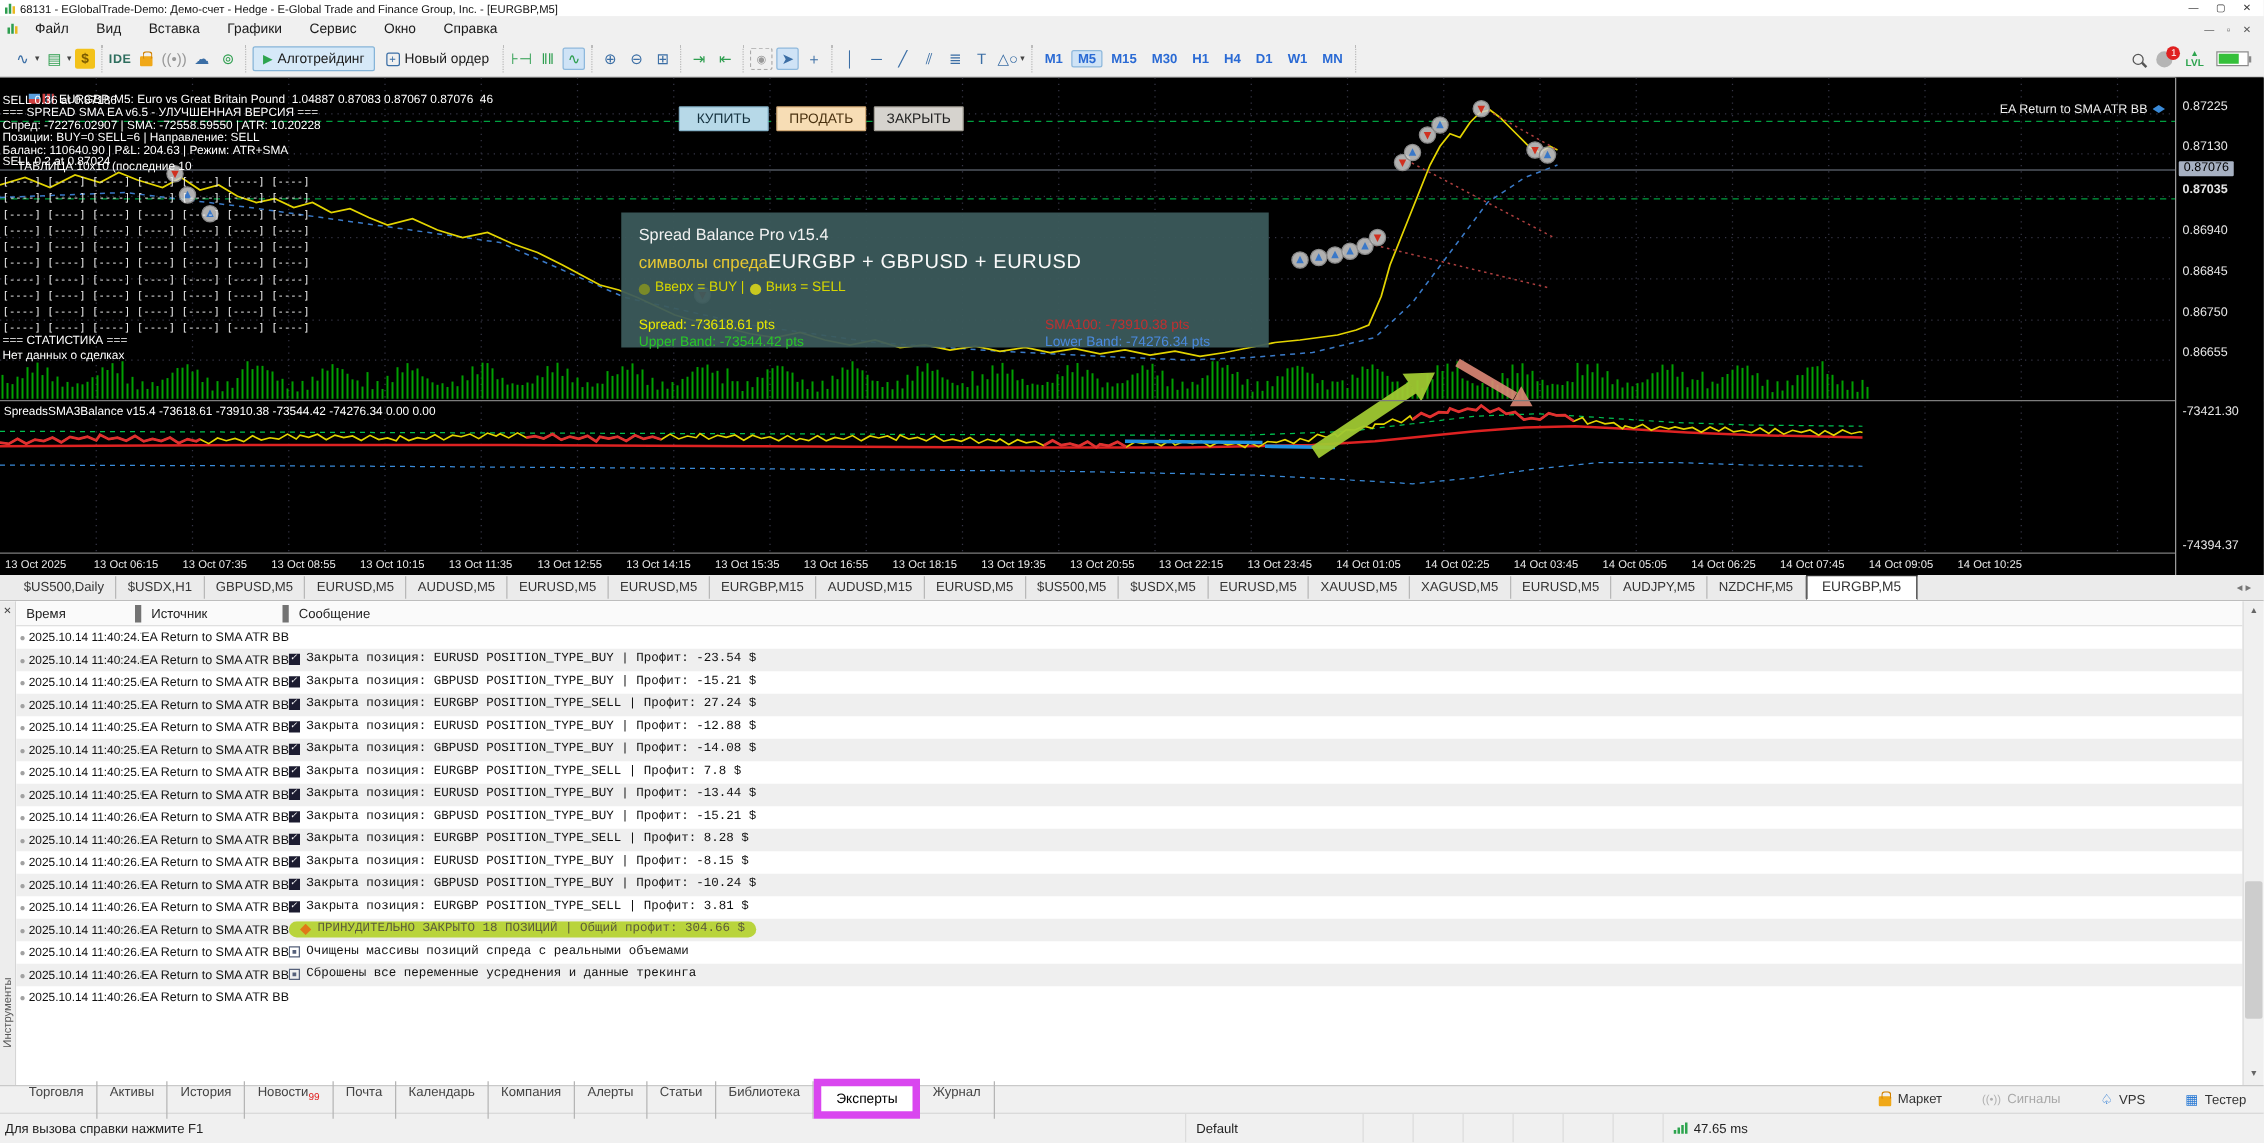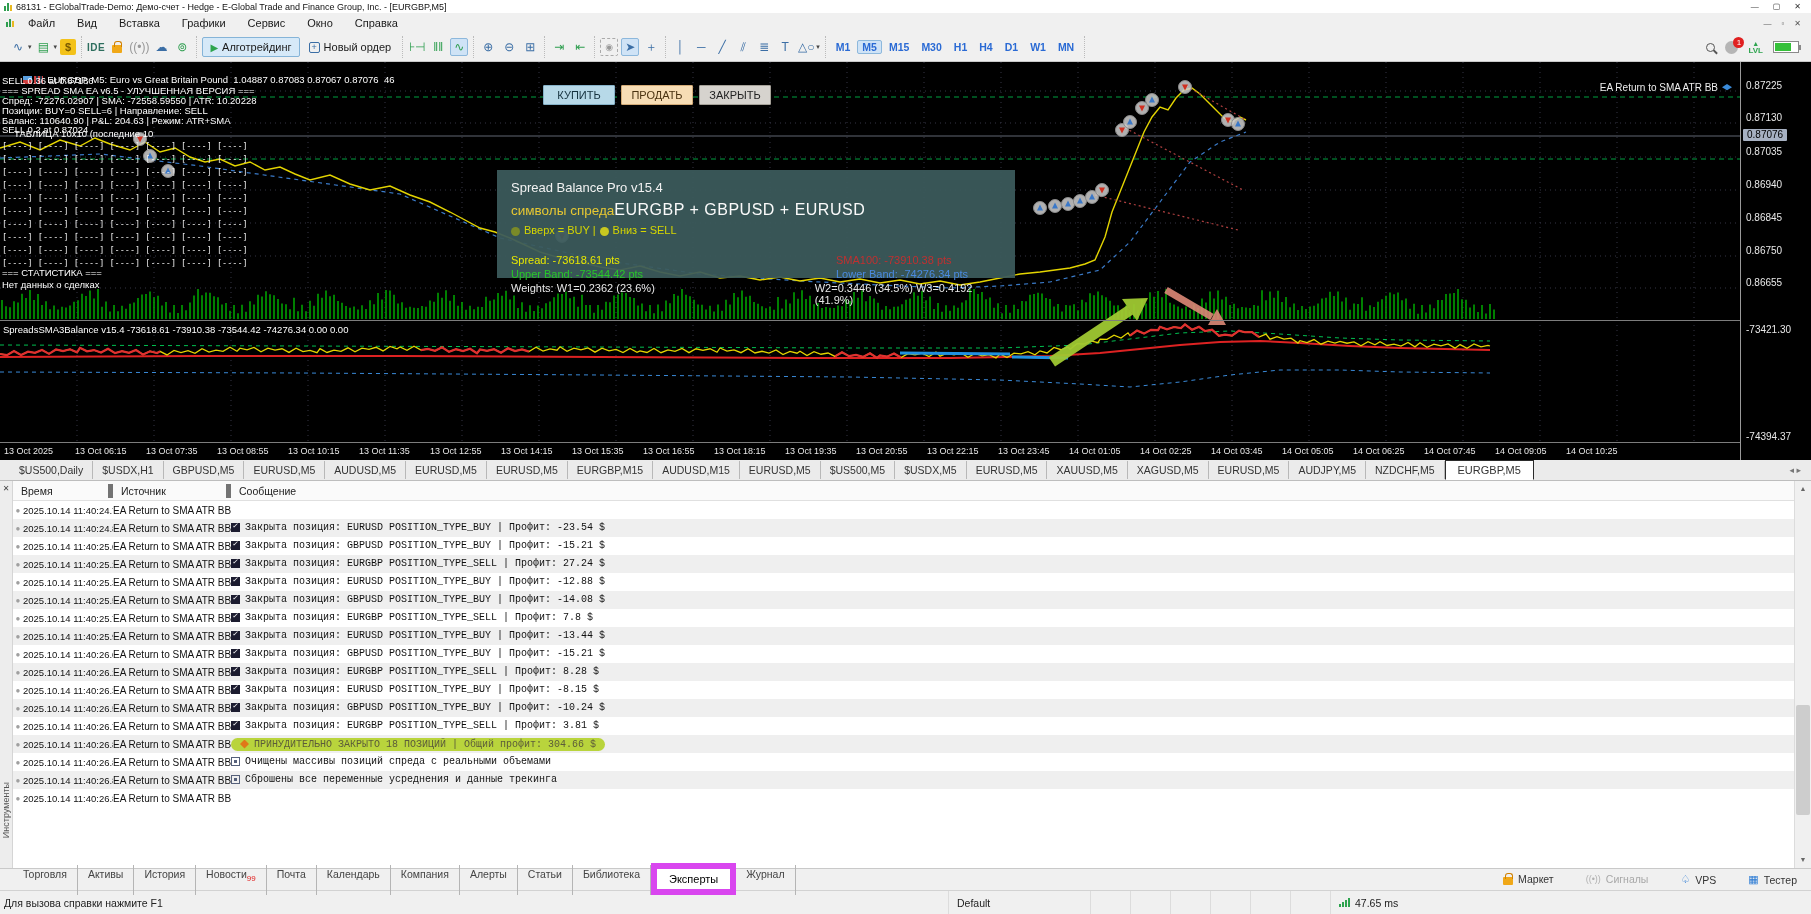--- a/index.html
+++ b/index.html
@@ -797,24 +797,20 @@
             <span>Вниз = SELL</span>
         </div>
         <div class="p-row">
             <span class="l c-spread">Spread: -73618.61 pts</span>
             <span class="c-sma">SMA100: -73910.38 pts</span>
           </div>
         <div class="p-row">
             <span class="l c-upper">Upper Band: -73544.42 pts</span>
             <span class="c-lower">Lower Band: -74276.34 pts</span>
           </div>
-        <div class="p-row">
-            <span class="l c-w">Weights: W1=0.2362 (23.6%)</span>
-            <span class="c-w">W2=0.3446 (34.5%) W3=0.4192 (41.9%)</span>
-          </div>
       </div>
 
       <div class="ea-right">
         <span>EA Return to SMA ATR BB</span>
           <span class="cap"></span>
       </div>
       <div class="ind-label">SpreadsSMA3Balance v15.4 -73618.61 -73910.38 -73544.42 -74276.34 0.00 0.00</div>
 
       <div class="time-axis">
 
@@ -849,21 +845,21 @@
           <line x1="1166" y1="228" x2="1212" y2="255" stroke="#dd8877" stroke-width="7" stroke-opacity="0.9"></line>
           <polygon points="1226,263 1208,263 1217,247" fill="#dd8877" fill-opacity="0.9"></polygon>
         </svg>
     </div>
 
     <div class="paxis">
       <div>
 
       <span class="p-lab" style="top: 18px;">0.87225</span>
           <span class="p-lab" style="top: 50px;">0.87130</span>
-          <span class="p-lab" style="top: 84px;">0.87035</span>
+          <span class="p-lab" style="top: 84px; font-weight: bold;">0.87035</span>
           <span class="p-lab" style="top: 117px;">0.86940</span>
           <span class="p-lab" style="top: 150px;">0.86845</span>
           <span class="p-lab" style="top: 183px;">0.86750</span>
           <span class="p-lab" style="top: 215px;">0.86655</span>
         </div>
       <span class="p-cur">0.87076</span>
       <span class="p-ind p1">-73421.30</span>
       <span class="p-ind p2">-74394.37</span>
     </div>
     <div class="sep s1"></div>

